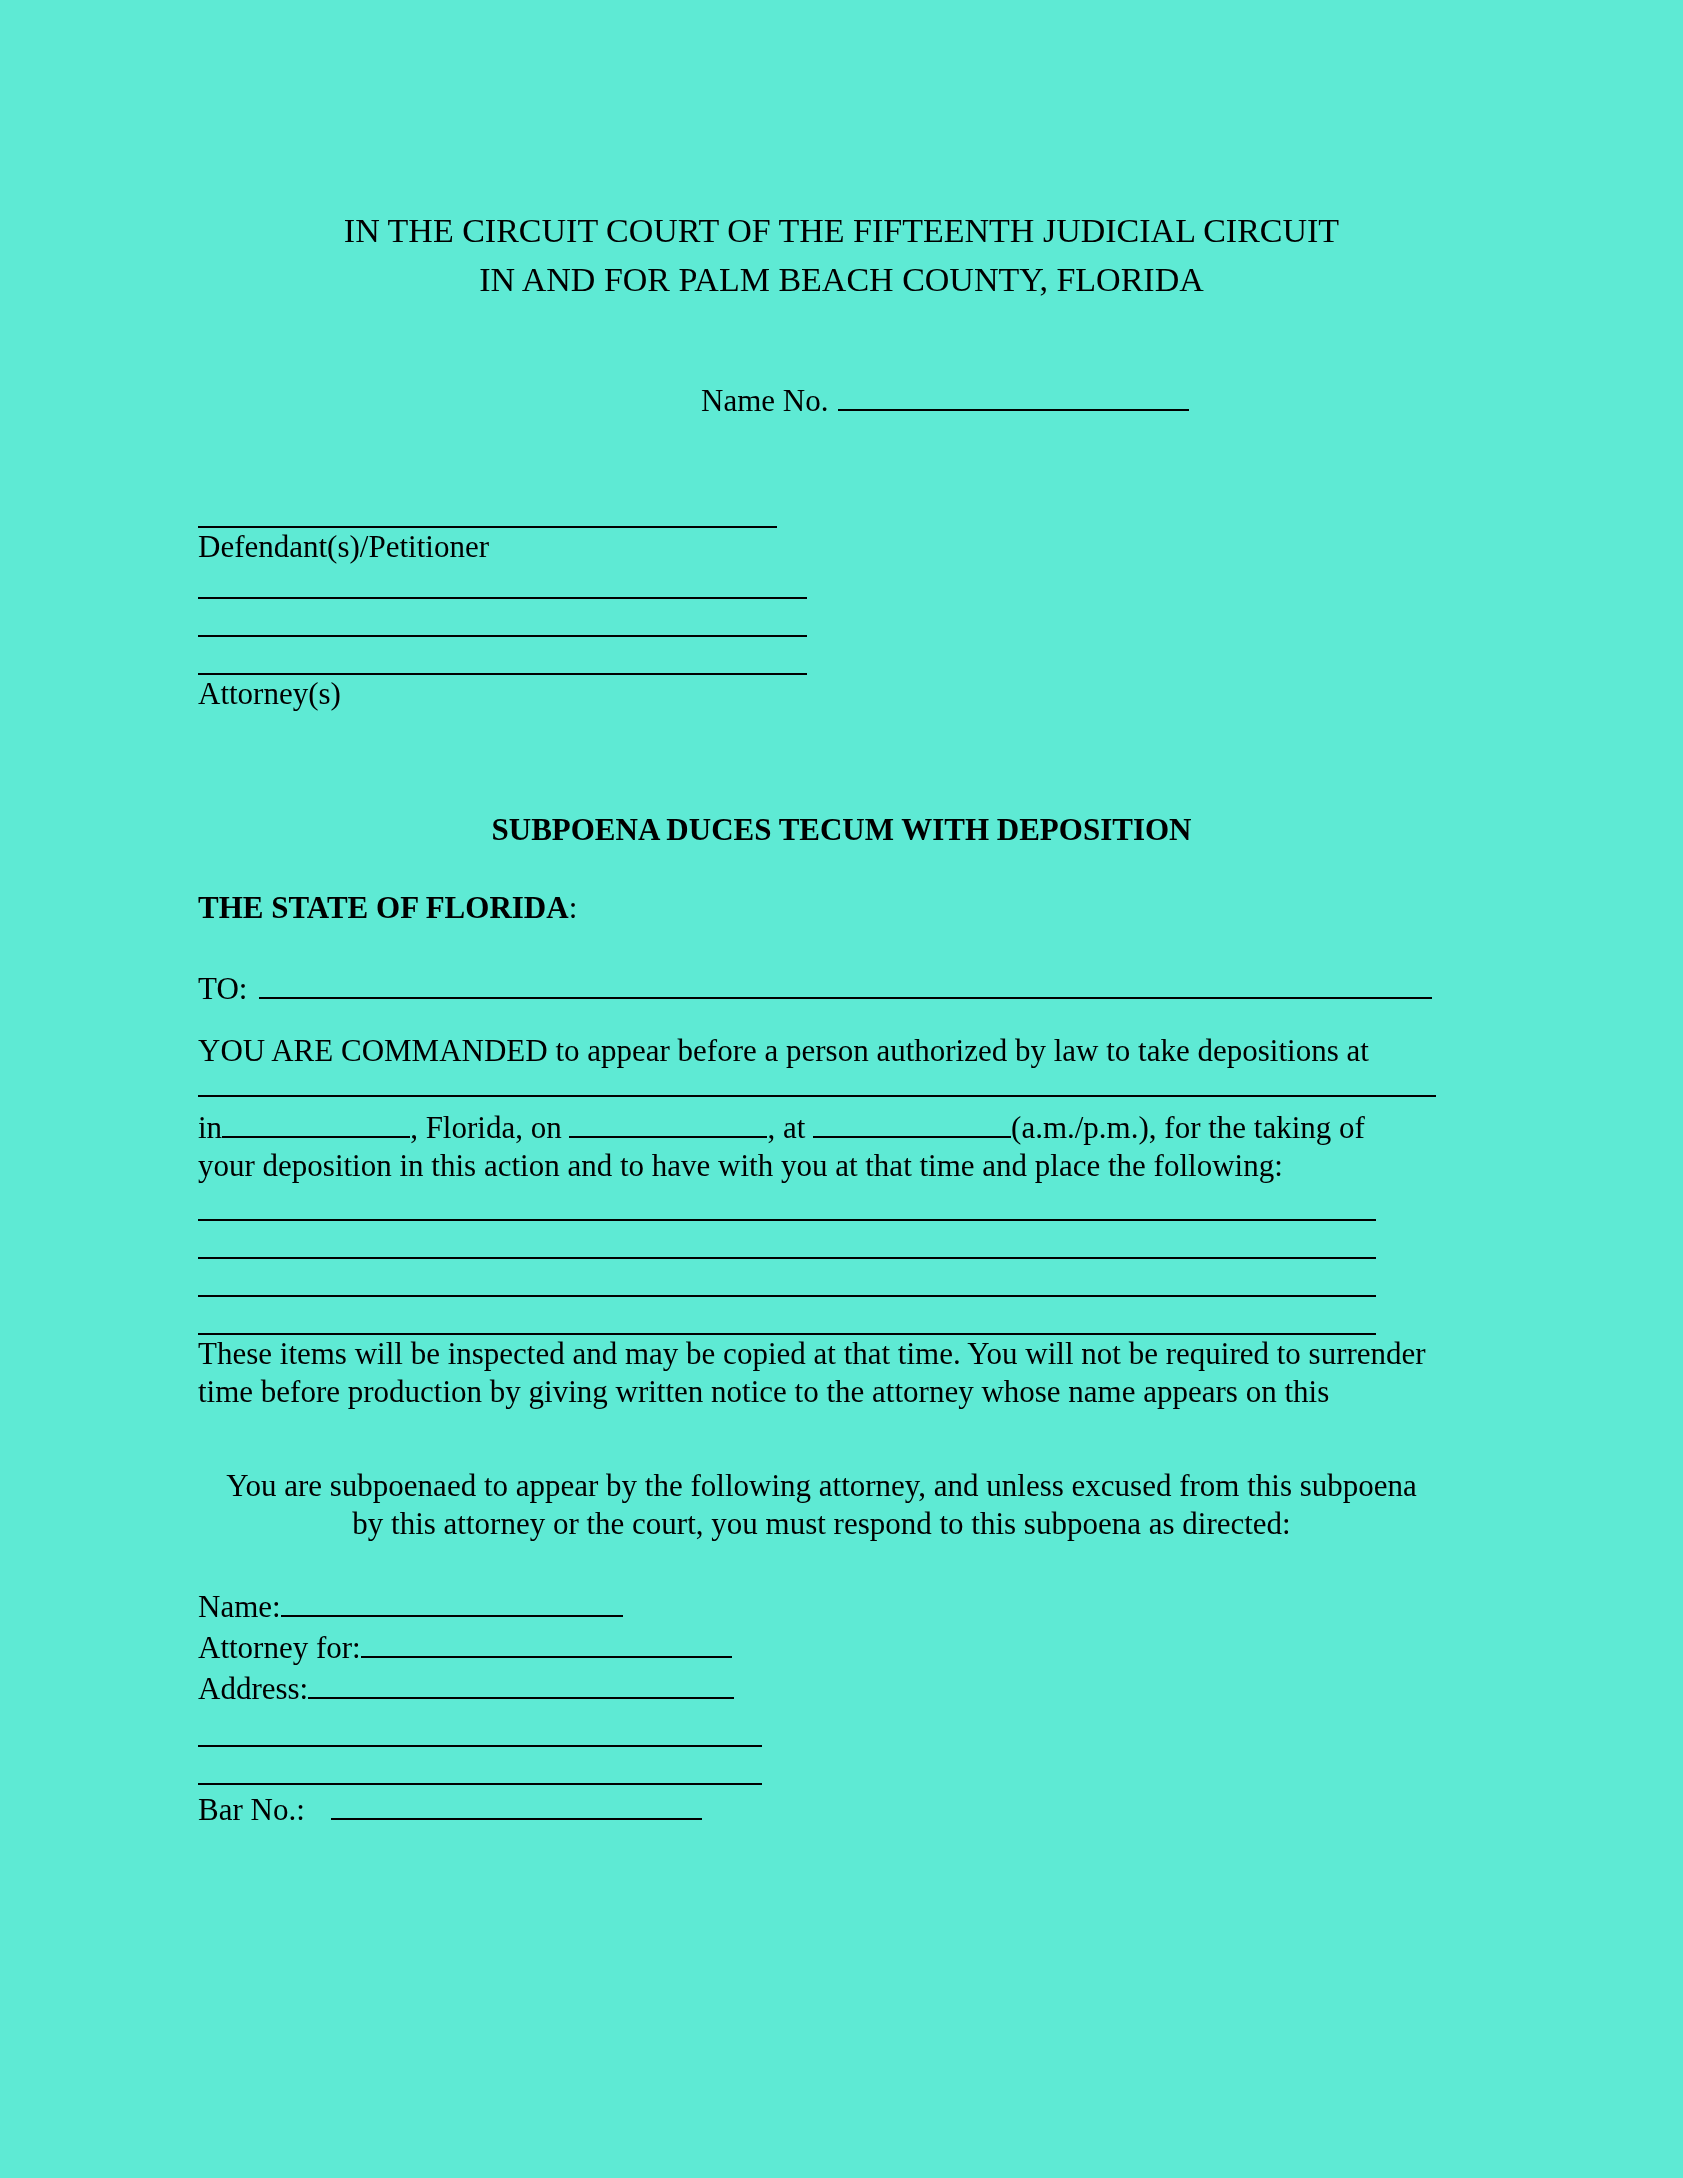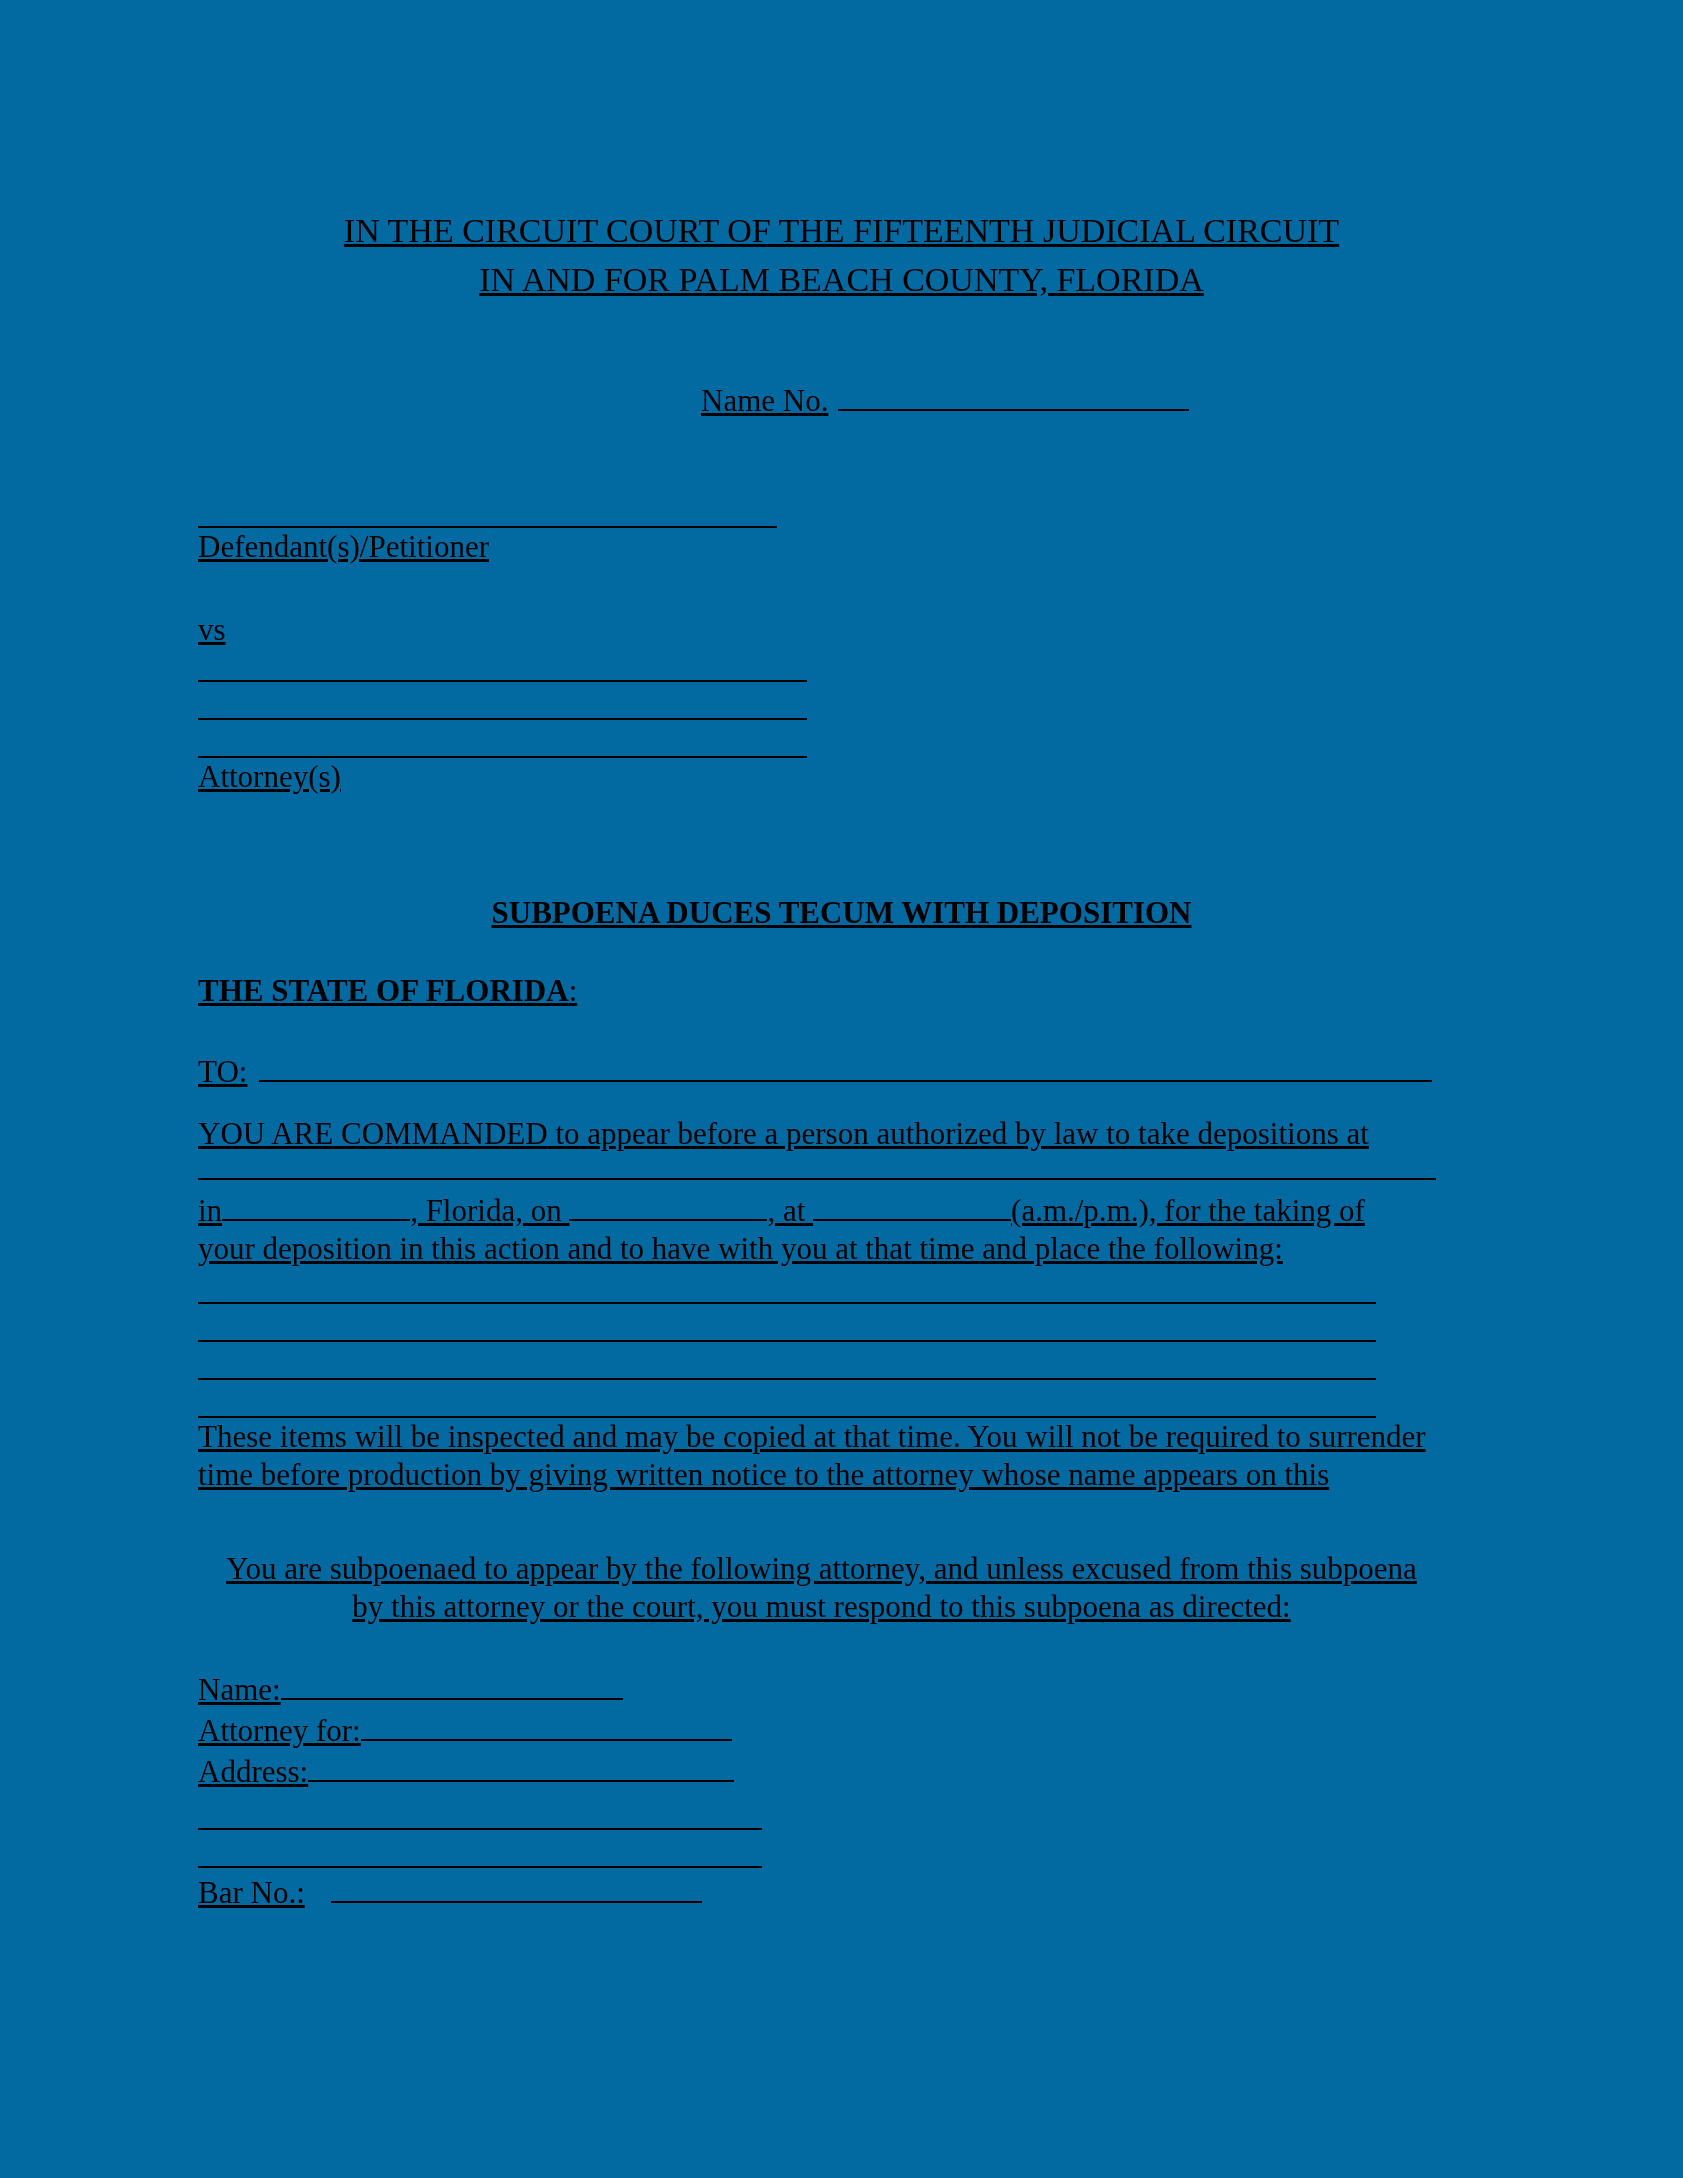--- a/index.html
+++ b/index.html
@@ -1,25 +1,24 @@
 <!DOCTYPE html>
 <html><head>
 <meta charset="utf-8">
 <style>
   html,body{margin:0;padding:0;background:#ffffff;}
   .page{
     position:relative;
     width:1683px;height:2178px;
-    background:#0369a1;color:#000000;
+    background:#5eead4;color:#000000;
     font-family:"Liberation Serif","DejaVu Serif",serif;
     font-size:31px;line-height:38px;
     box-sizing:border-box;
     padding:0 238px 0 198px;
     overflow:hidden;
-    text-decoration:underline;
   }
   .centered{text-align:center;margin-right:-40px;}
   .court-header{margin-top:206px;font-size:34px;line-height:49px;}
   .case-row{margin-top:75px;padding-left:503px;white-space:nowrap;}
   .rule{height:2px;background:#000000;}
   .blank{display:inline-block;height:30px;border-bottom:2px solid #000000;}
   .plaintiff-rule{margin-top:106px;width:579px;}
   .vs-row{margin-top:45px;}
   .def-rule-first{margin-top:31px;width:609px;}
   .def-rule{margin-top:36px;width:609px;}
@@ -60,21 +59,20 @@
     <div>IN AND FOR PALM BEACH COUNTY, FLORIDA</div>
   </div>
 
   <div class="case-row">
     <span>Name No.</span><span class="blank blank-case"></span>
   </div>
 
   <div class="rule plaintiff-rule"></div>
   <div>Defendant(s)/Petitioner</div>
 
-  <div class="vs-row">vs</div>
 
   <div class="rule def-rule-first"></div>
   <div class="rule def-rule"></div>
   <div class="rule def-rule"></div>
   <div>Attorney(s)</div>
 
   <div class="doc-title centered">SUBPOENA DUCES TECUM WITH DEPOSITION</div>
 
   <div class="state-row">
     <span class="bold">THE STATE OF FLORIDA</span><span>:</span>

